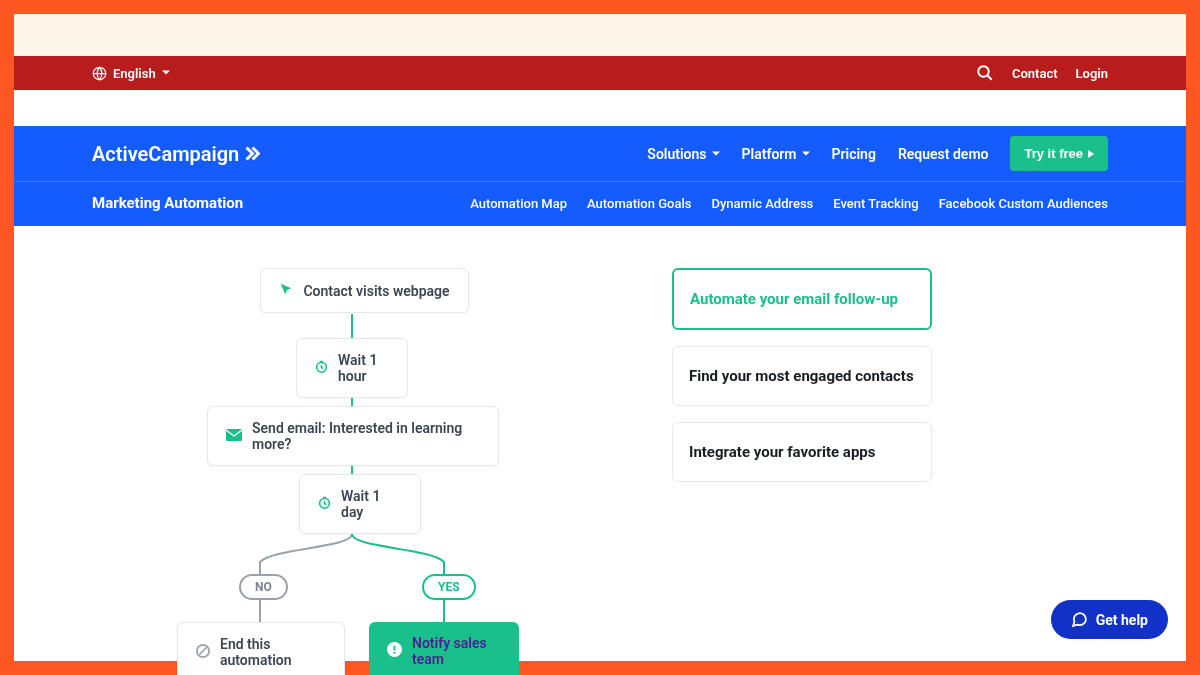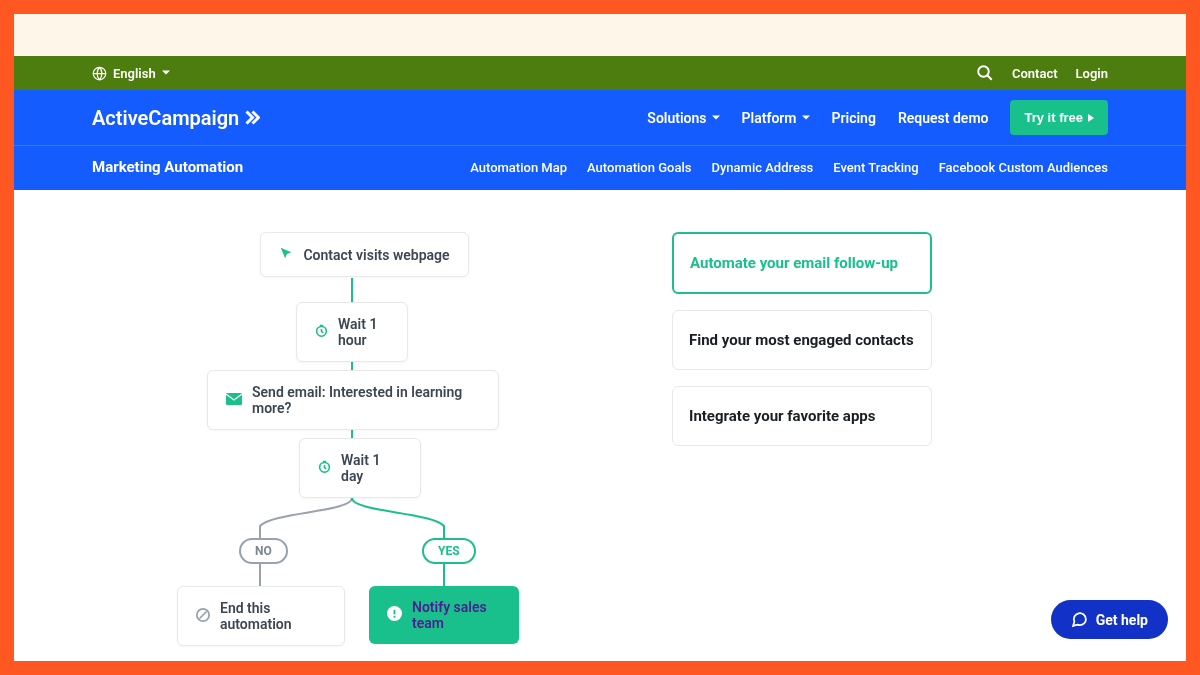--- a/index.html
+++ b/index.html
@@ -20,41 +20,42 @@
   .app {
     background: #fff;
     position: absolute;
     top: 42px;
     left: 0;
     right: 0;
     bottom: 0;
   }
   
   .topbar {
-    background: #4d7c0f;
+    background: #b91c1c;
     height: 34px;
     display: flex;
     align-items: center;
     justify-content: space-between;
     padding: 0 78px;
     color: #fff;
     font-size: 13px;
     font-weight: 600;
   }
   .topbar .lang { display: flex; align-items: center; gap: 6px; cursor: pointer; }
   .topbar .right { display: flex; align-items: center; gap: 18px; }
   .globe-icon, .search-icon, .chat-icon, .caret-icon { display: inline-flex; }
   
   .mainnav {
     background: #155cff;
     padding: 10px 78px;
     display: flex;
     align-items: center;
     justify-content: space-between;
     color: #fff;
+    margin-top: 36px;
   }
   .brand { font-size: 20px; font-weight: 600; display: flex; align-items: center; gap: 6px; }
   .mainnav .navlinks { display: flex; align-items: center; gap: 22px; font-size: 14px; font-weight: 600; }
   .navlinks .nl { display: flex; align-items: center; gap: 5px; cursor: pointer; }
   .email-input {
     background: #fff;
     border: none;
     border-radius: 4px;
     padding: 10px 12px;
     width: 138px;

